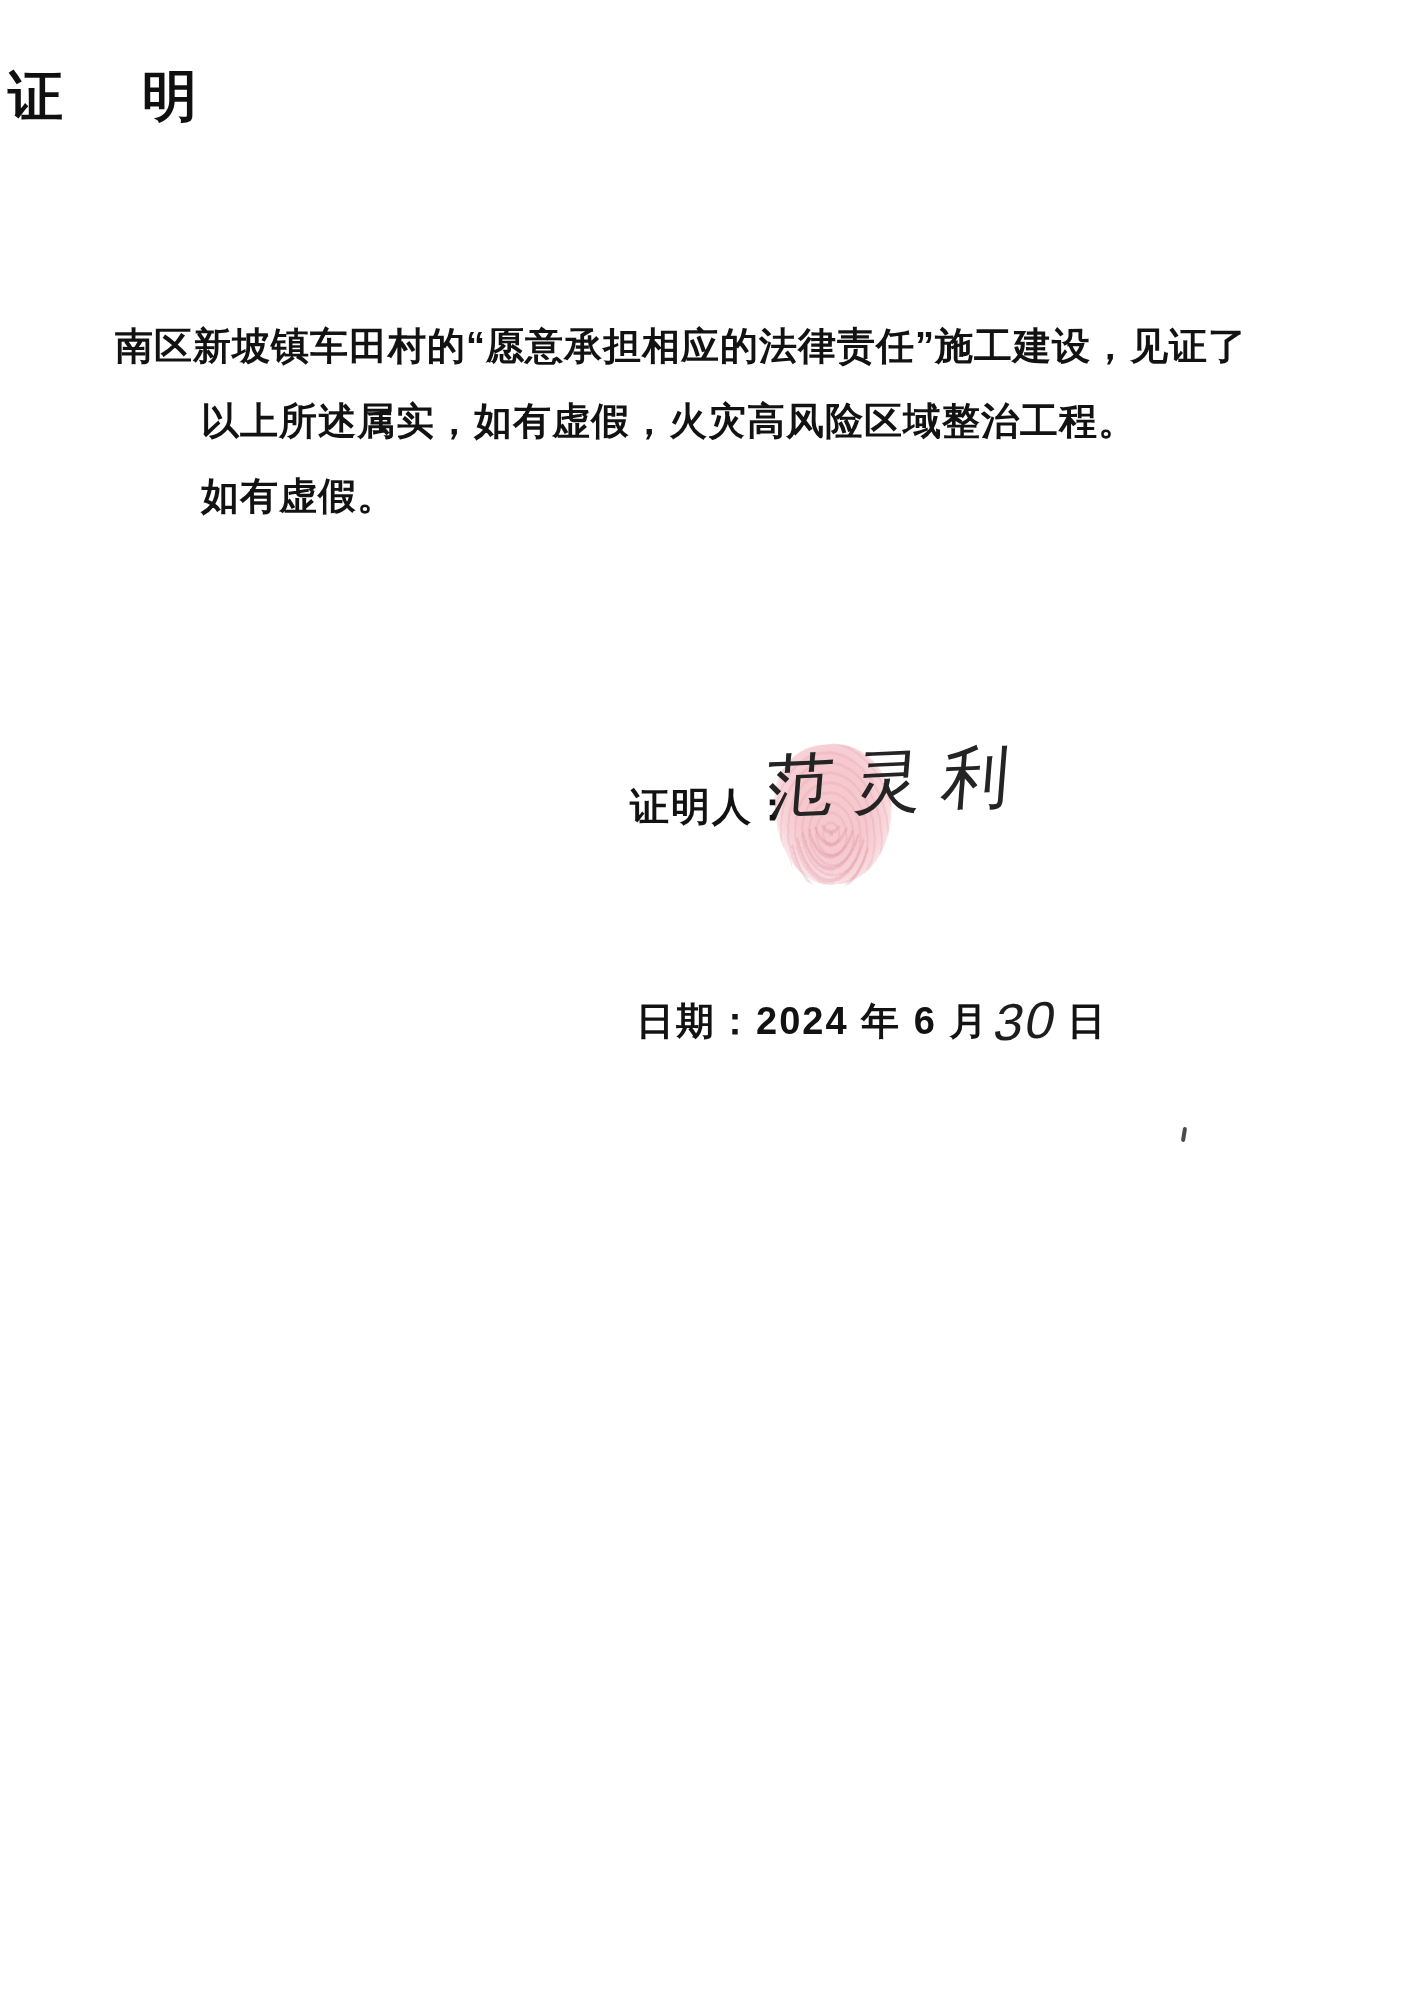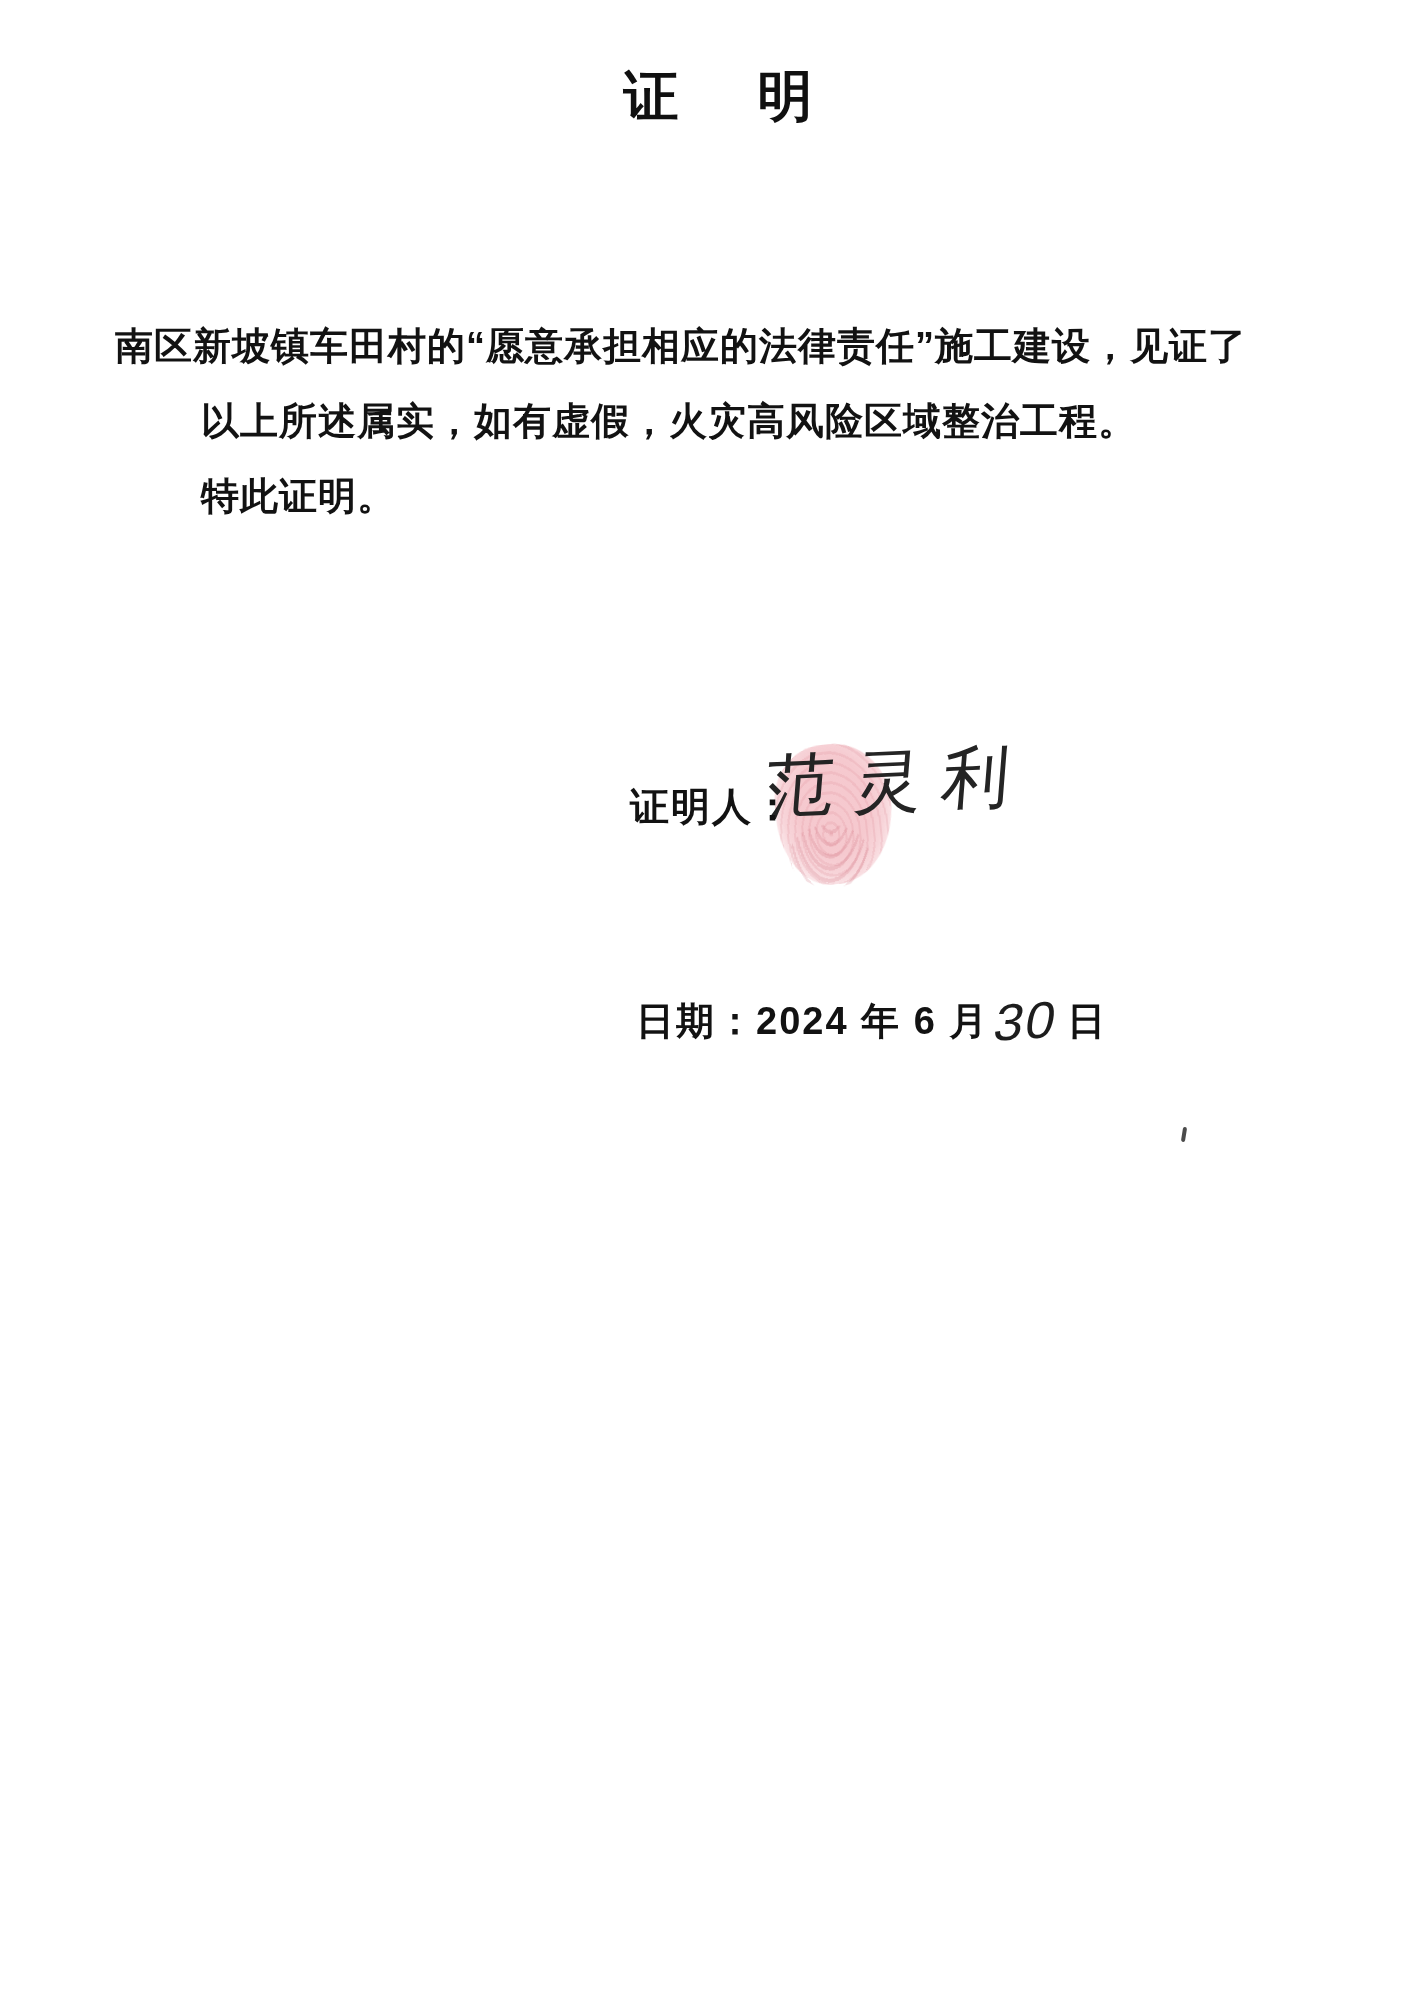--- a/index.html
+++ b/index.html
@@ -17,25 +17,24 @@
     overflow: hidden;
   }
 
   
   .title {
     position: absolute;
     top: 60px;
     left: 0;
     right: 0;
     margin: 0;
-    text-align: center;
     font-size: 55px;
     font-weight: 800;
     letter-spacing: 12px;
-    padding-left: 28px; 
+    padding-left: 8px; 
     color: #101010;
   }
 
   
   .body-text {
     position: absolute;
     left: 115px;
     top: 309px;
     width: 1200px;
   }
@@ -154,21 +153,21 @@
 </head>
 <body>
 
 <div class="page">
 
   <h1 class="title">证　明</h1>
 
   <div class="body-text">
     <div class="line">南区新坡镇车田村的“愿意承担相应的法律责任”施工建设，见证了</div>
     <div class="line indent">以上所述属实，如有虚假，火灾高风险区域整治工程。</div>
-    <div class="line indent">特此证明。</div>
+    <div class="line indent">如有虚假。</div>
   </div>
 
   <span class="signer-label">证明人：</span>
 
   <div class="fingerprint"></div>
 
   <div class="signature">范灵利</div>
 
   <div class="date-row">
     <span>日期：2024 年 6 月</span><span class="hand-day">30</span><span>日</span>

